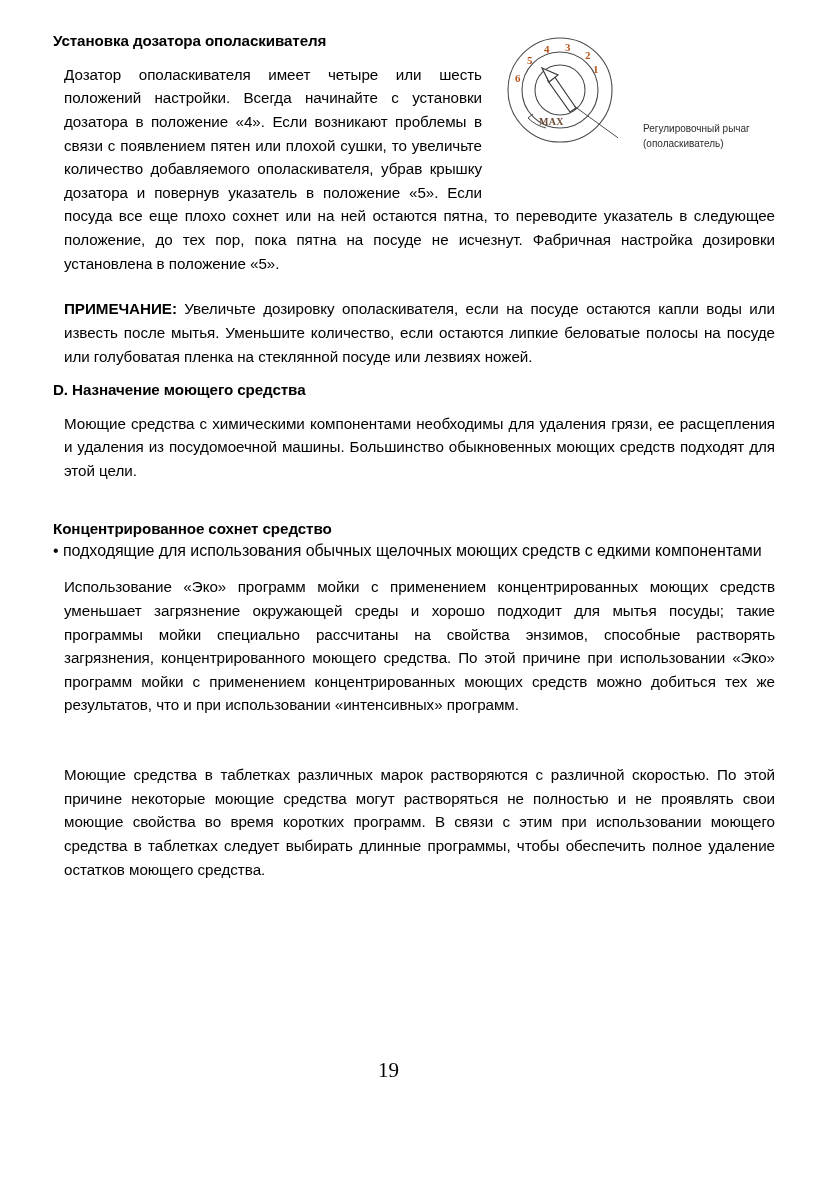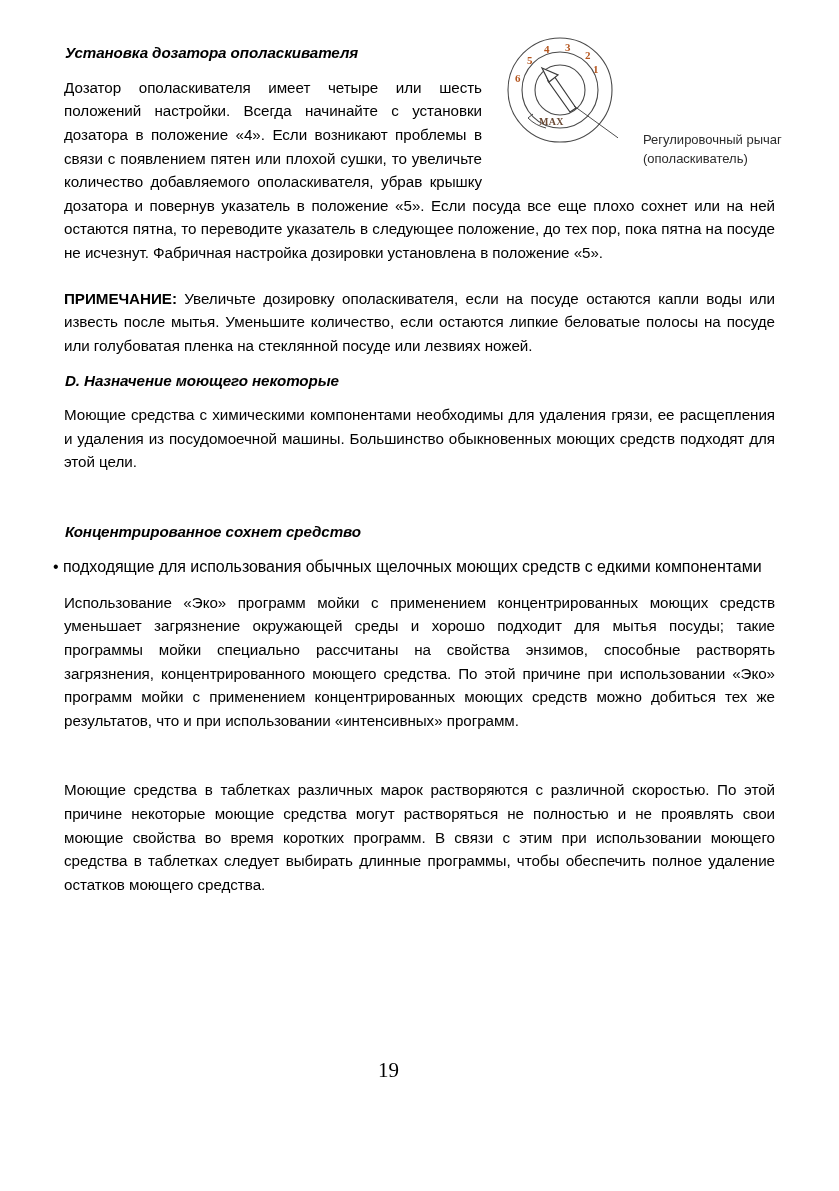--- a/index.html
+++ b/index.html
@@ -25,23 +25,22 @@
     left: 53px;
     top: 30px;
     width: 733px;
   }
 
   
   .h-bold {
     font-size: 15.2px;
     font-weight: bold;
     line-height: 1.42;
-    margin: 12px;
+    margin: 0;
     letter-spacing: -0.1px;
-    font-style: italic;
   }
   .para {
     font-size: 15.2px;
     line-height: 1.555;
     margin: 11px;
     text-align: justify;
     letter-spacing: -0.05px;
   }
 
   
@@ -55,22 +54,22 @@
   .dial-wrap {
     position: absolute;
     left: 6px;
     top: 0px;
     width: 116px;
     height: 116px;
   }
   .callout-text {
     position: absolute;
     left: 147px;
-    top: 98px;
-    font-size: 13px;
+    top: 90px;
+    font-size: 10px;
     line-height: 1.48;
     color: #2b2b2b;
     white-space: nowrap;
   }
 
   
   .bullet {
     font-size: 16px;
     line-height: 1.555;
     margin: 0;
@@ -141,21 +140,21 @@
 
     <h2 class="h-bold">Установка дозатора ополаскивателя</h2>
     <p class="para">Дозатор ополаскивателя имеет четыре или шесть положений настройки. Всегда начинайте с установки дозатора в положение «4». Если возникают проблемы в связи с появлением пятен или плохой сушки, то увеличьте количество добавляемого ополаскивателя, убрав крышку дозатора и повернув указатель в положение «5». Если посуда все еще плохо сохнет или на ней остаются пятна, то переводите указатель в следующее положение, до тех пор, пока пятна на посуде не исчезнут. Фабричная настройка дозировки установлена в положение «5».</p>
 
     <div class="clear"></div>
 
     <p class="para">
       <b>ПРИМЕЧАНИЕ:</b><span> Увеличьте дозировку ополаскивателя, если на посуде остаются капли воды или известь после мытья. Уменьшите количество, если остаются липкие беловатые полосы на посуде или голубоватая пленка на стеклянной посуде или лезвиях ножей.</span>
     </p>
 
-    <h2 class="h-bold">D. Назначение моющего некоторые</h2>
+    <h2 class="h-bold">D. Назначение моющего средства</h2>
     <p class="para">Моющие средства с химическими компонентами необходимы для удаления грязи, ее расщепления и удаления из посудомоечной машины. Большинство обыкновенных моющих средств подходят для этой цели.</p>
 
     <div class="gap-lg"></div>
 
     <h2 class="h-bold">Концентрированное сохнет средство</h2>
 
     <p class="bullet">
       <span class="dot">•</span>
       <span>подходящие для использования обычных щелочных моющих средств с едкими компонентами</span>
     </p>

